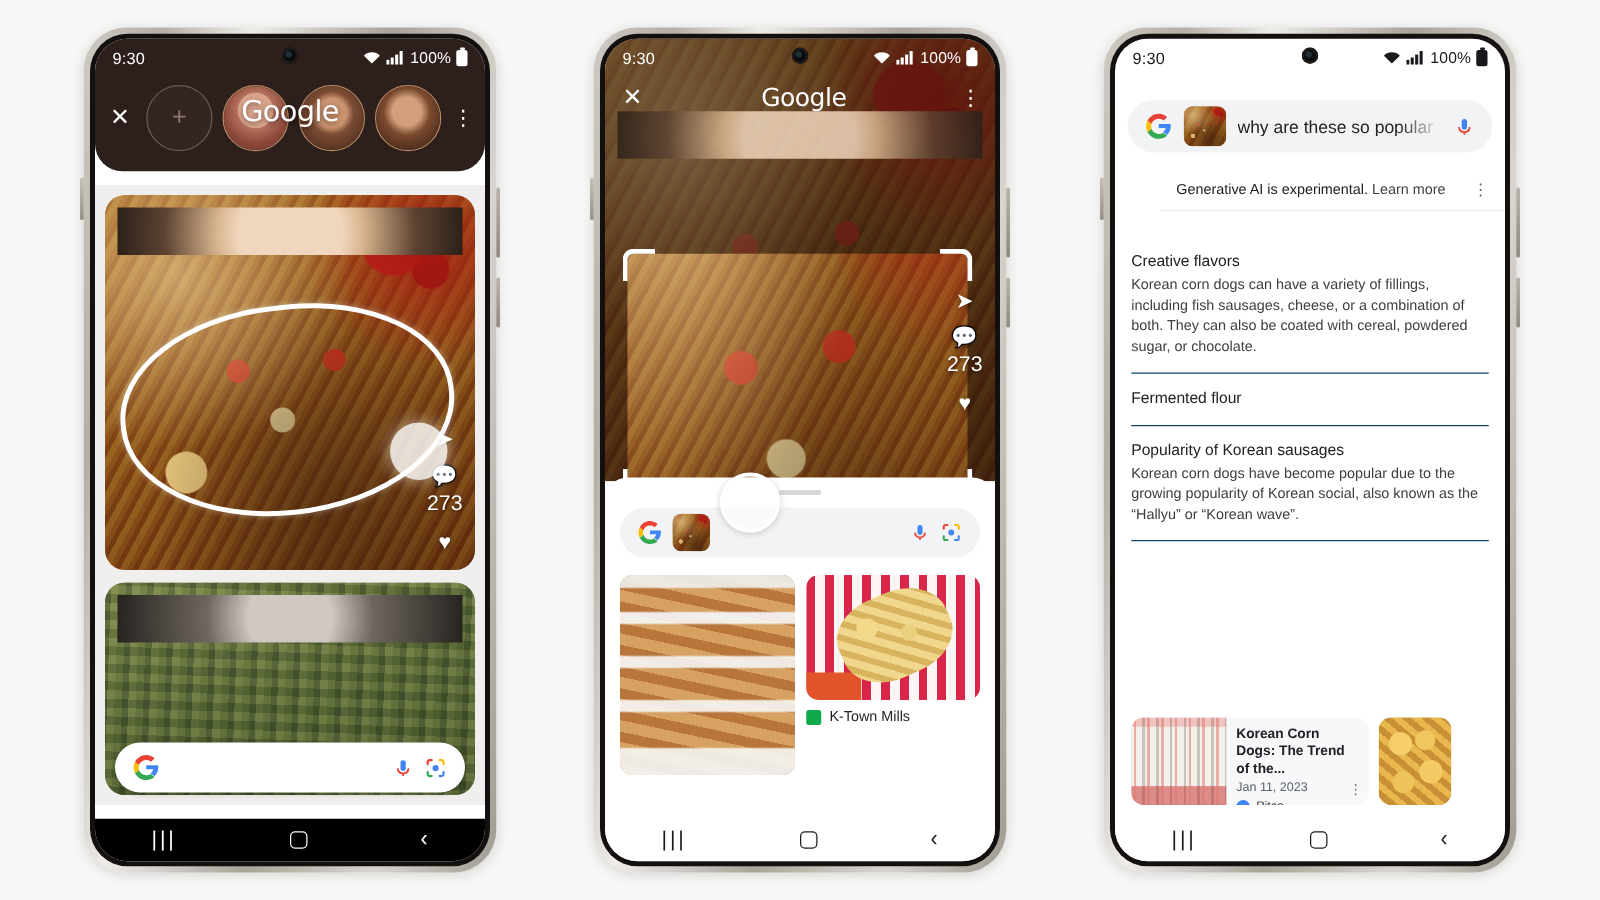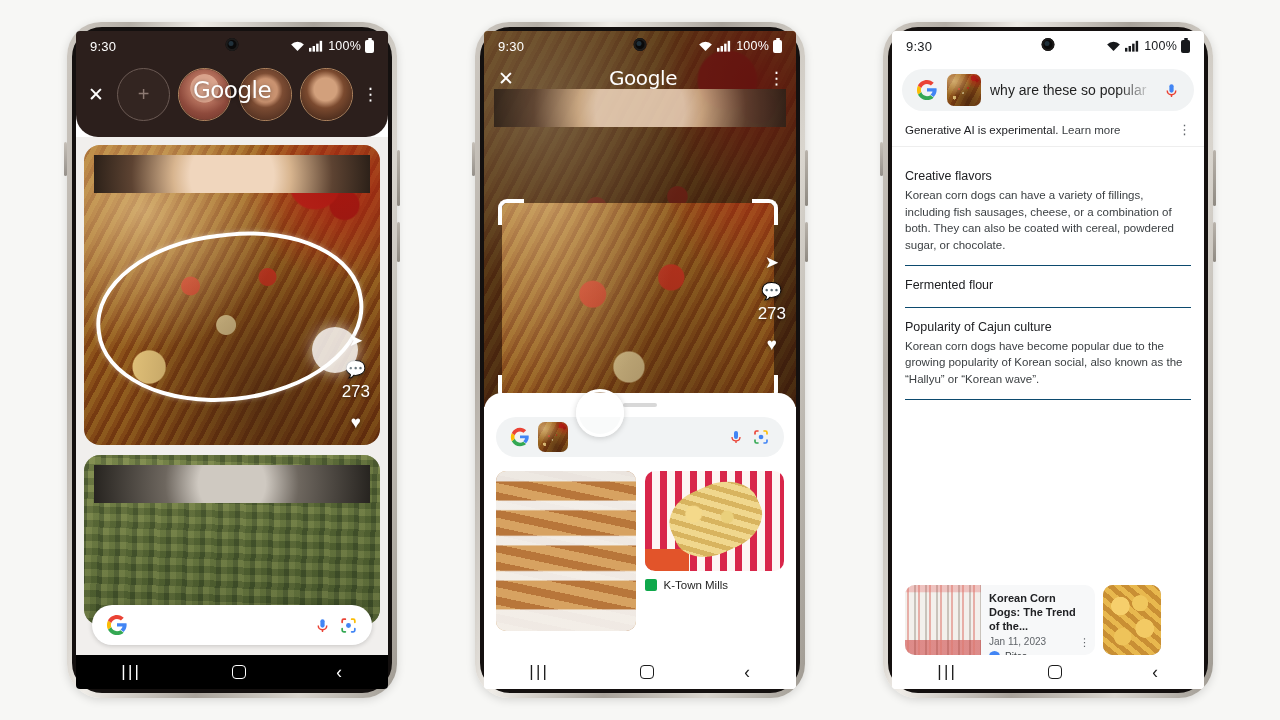--- a/index.html
+++ b/index.html
@@ -30,25 +30,26 @@
   .phone .inner-ring {
     width: 100%; height: 100%;
     border-radius: 30px;
     background: #14100f;
     padding: 4px;
     position: relative;
   }
   .screen {
     position: relative;
     width: 100%; height: 100%;
-    border-radius: 4px;
+    border-radius: 26px;
     overflow: hidden;
     background: #fff;
     display: flex;
     flex-direction: column;
+    gap: 11px;
   }
   .side-btn {
     position: absolute;
     right: -3px;
     width: 3px;
     border-radius: 2px;
     background: linear-gradient(180deg,#b9b3ab,#8f8a82);
   }
   .side-btn.v { top: 128px; height: 56px; }
   .side-btn.p { top: 200px; height: 40px; }
@@ -293,21 +294,21 @@
     background:#f1f3f4; display:flex;align-items:center;gap:9px;padding:0 14px;
     position: relative;
   }
   .p3-query {
     flex:1; font-size: 14px; color:#1f1f1f; white-space:nowrap; overflow:hidden;
     -webkit-mask-image: linear-gradient(90deg,#000 78%,rgba(0,0,0,0) 100%);
     mask-image: linear-gradient(90deg,#000 78%,rgba(0,0,0,0) 100%);
   }
   .ai-note {
     display:flex;align-items:center;justify-content:space-between;
-    padding: 11px 13px 9px 13px; border-bottom:1px solid #eee;
+    padding: 11px 13px 9px 13px; border-bottom:1px solid #eee;margin-left:36px;
   }
   .ai-note-txt { font-size:11.5px;color:#3c4043; }
   .ai-note-txt b { font-weight:400;color:#202124;}
   .ai-note-txt span.lm { color:#3c4043; }
   .ai-body { padding: 10px 13px 0 13px; overflow:hidden; flex:1 1 auto;}
   .ai-lead { font-size:15px;line-height:1.42;color:#202124;font-family:"DejaVu Sans",sans-serif;}
   .chev-pill{
     display:inline-flex;align-items:center;justify-content:center;
     width:24px;height:16px;border-radius:9px;background:#f6e3dd;color:#a6675a;
     font-size:9px;vertical-align:middle;margin-left:5px;
@@ -647,21 +648,21 @@
         <div class="ai-body">
 
           <div class="ai-sec">
             <div class="ai-h">Creative flavors</div>
             <div class="ai-p">Korean corn dogs can have a variety of fillings, including fish sausages, cheese, or a combination of both. They can also be coated with cereal, powdered sugar, or chocolate.</div>
           </div>
           <div class="ai-sec">
             <div class="ai-h">Fermented flour</div>
           </div>
           <div class="ai-sec">
-            <div class="ai-h">Popularity of Cajun culture</div>
+            <div class="ai-h">Popularity of Korean sausages</div>
             <div class="ai-p">Korean corn dogs have become popular due to the growing popularity of Korean social, also known as the “Hallyu” or “Korean wave”.</div>
           </div>
         </div>
 
         <div class="srcs">
           <div class="src-card">
             <div class="src-thumb">
                 <span class="img-sushi-pack"></span>
               </div>
             <div class="src-body">

